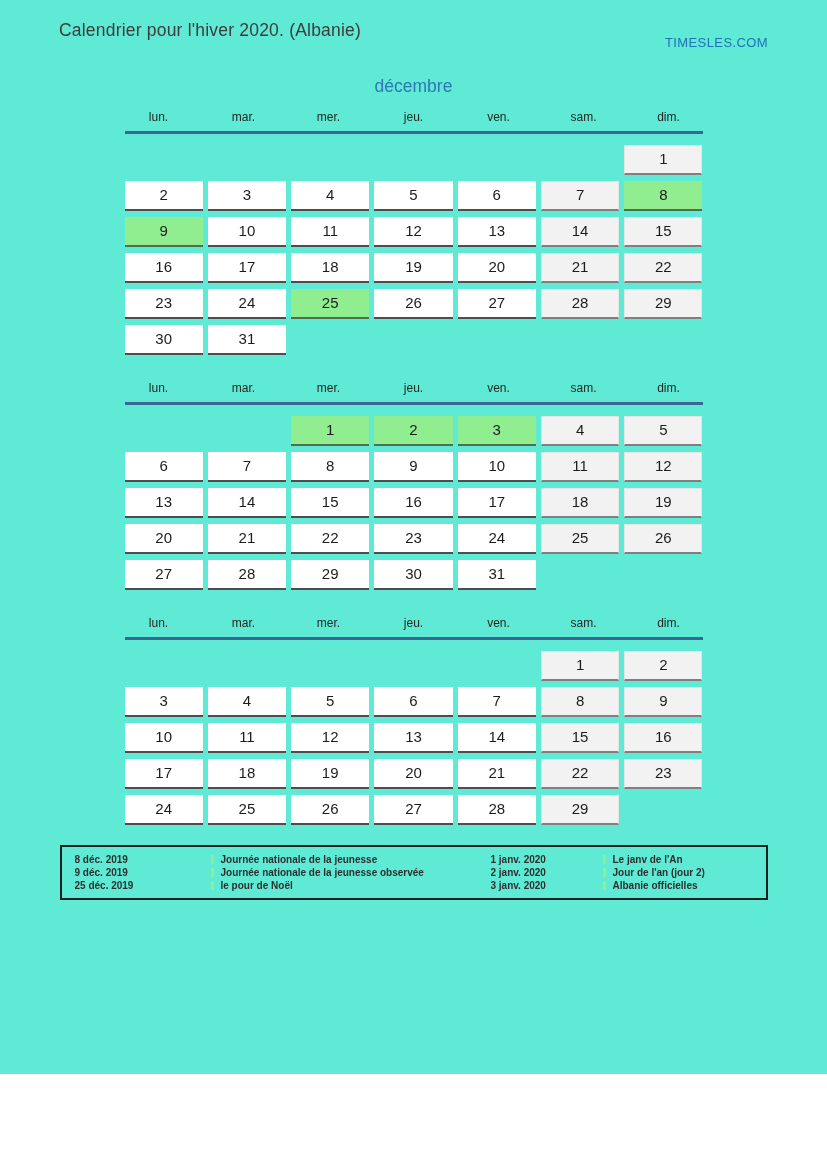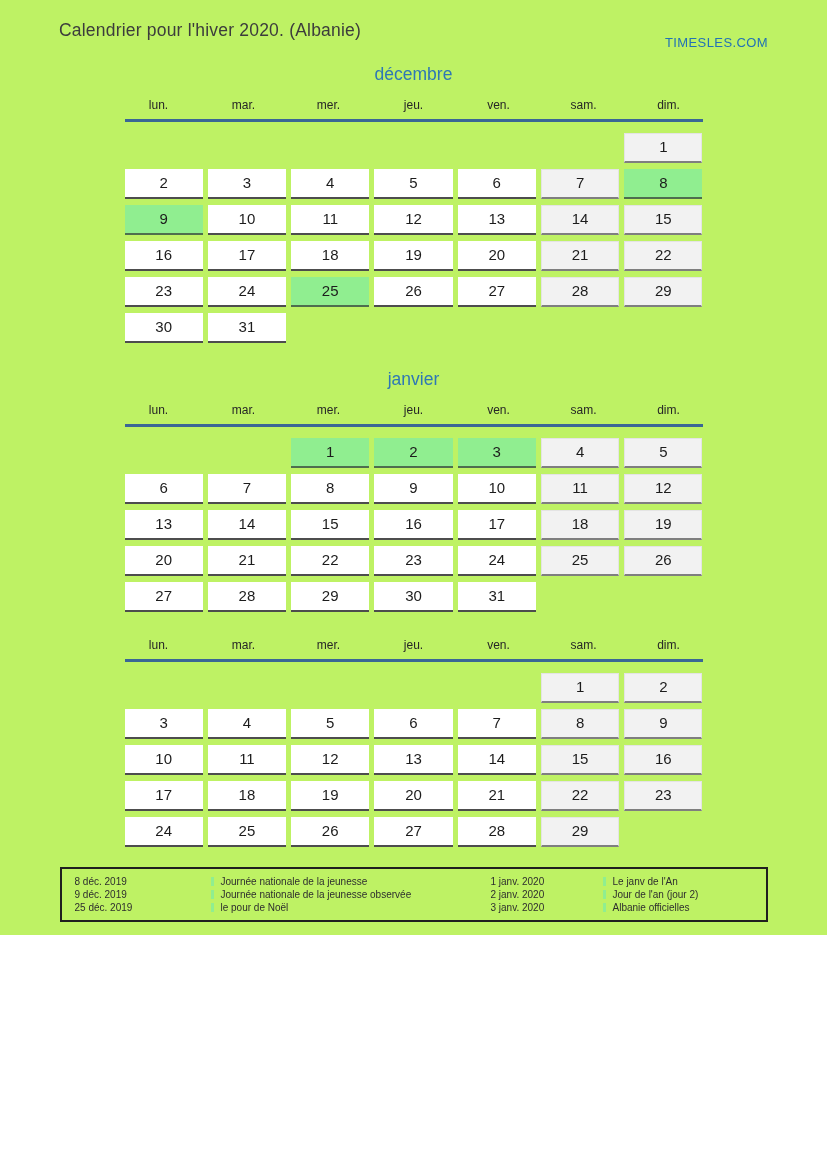--- a/index.html
+++ b/index.html
@@ -2,22 +2,22 @@
 <html><head>
 <meta charset="utf-8">
 <style>
   * { box-sizing: border-box; }
   html, body { margin: 0; padding: 0; background: #ffffff; }
   body { font-family: "Liberation Sans", "DejaVu Sans", sans-serif; }
 
   .page {
     position: relative;
     width: 827px;
-    height: 935px;
-    background: #bef264;
+    height: 1074px;
+    background: #5eead4;
     overflow: hidden;
   }
 
   
   .header {
     display: flex;
     justify-content: space-between;
     align-items: flex-start;
     padding: 20px 59px 0 59px;
   }
@@ -31,21 +31,21 @@
   .site-link {
     margin-top: 15px;
     font-size: 13px;
     color: #2272b5;
     text-decoration: none;
     letter-spacing: 0.4px;
     cursor: pointer;
   }
 
   
-  .calendar { width: 578px; margin: 14px auto 0 auto; }
+  .calendar { width: 578px; margin: 26px auto 0 auto; }
   .month + .month { margin-top: 26px; }
 
   .month-title {
     margin: 0 0 13px 0;
     text-align: center;
     font-size: 17.5px;
     font-weight: 400;
     color: #2e77b5;
   }
 
@@ -91,20 +91,21 @@
     border-bottom: 2px solid #4e6e4e;
   }
   .cell.empty { background: transparent; }
 
   
   .legend {
     width: 708px;
     margin: 20px auto 0 auto;
     border: 2px solid #1f1f1f;
     padding: 6px 0 6px 13px;
+    font-weight: bold;
   }
   .legend-grid {
     display: grid;
     grid-template-columns: 136px 280px 112px 1fr;
     font-size: 10px;
     color: #2e2e2e;
   }
   .legend-grid > div { line-height: 13px; white-space: nowrap; overflow: hidden; }
   .lg-bar {
     display: inline-block;
@@ -177,21 +178,20 @@
           <div class="cell day">31</div>
           <div class="cell empty"></div>
           <div class="cell empty"></div>
           <div class="cell empty"></div>
           <div class="cell empty"></div>
           <div class="cell empty"></div>
         </div>
     </section>
 
     <section class="month">
-      <h2 class="month-title">janvier</h2>
       <div class="weekday-row">
           <div class="weekday">lun.</div>
           <div class="weekday">mar.</div>
           <div class="weekday">mer.</div>
           <div class="weekday">jeu.</div>
           <div class="weekday">ven.</div>
           <div class="weekday">sam.</div>
           <div class="weekday">dim.</div>
         </div>
       <div class="grid">

